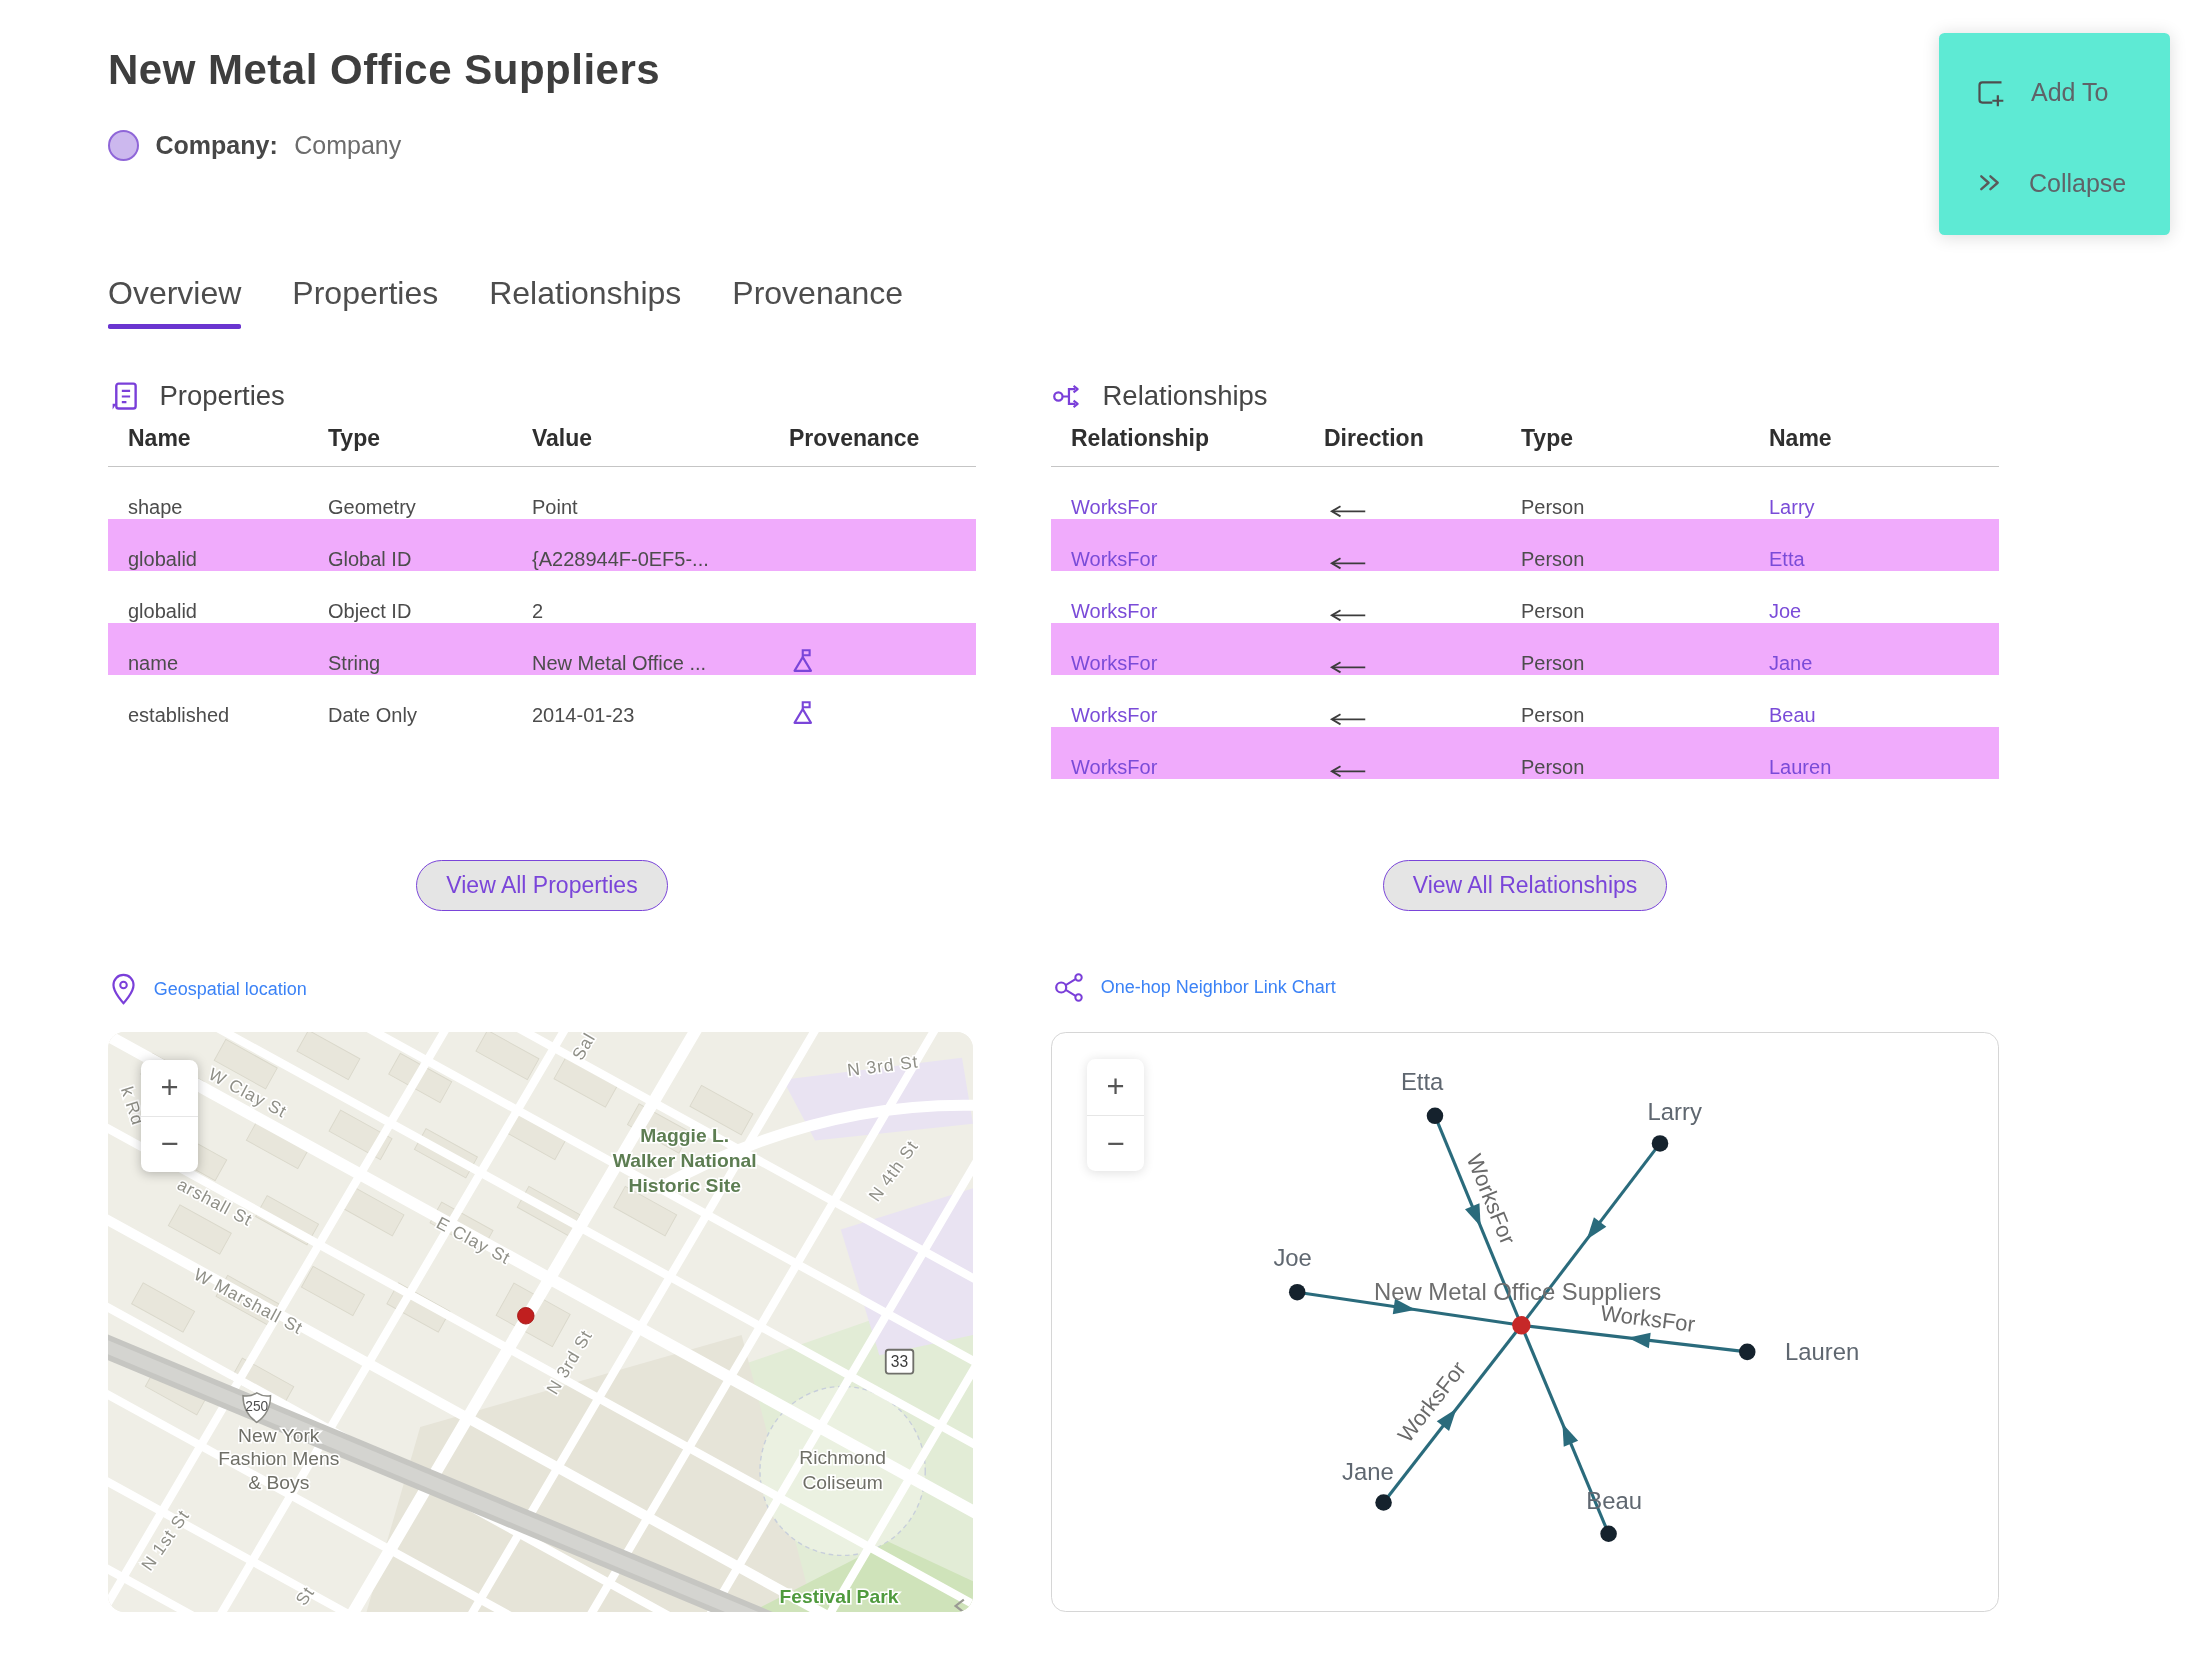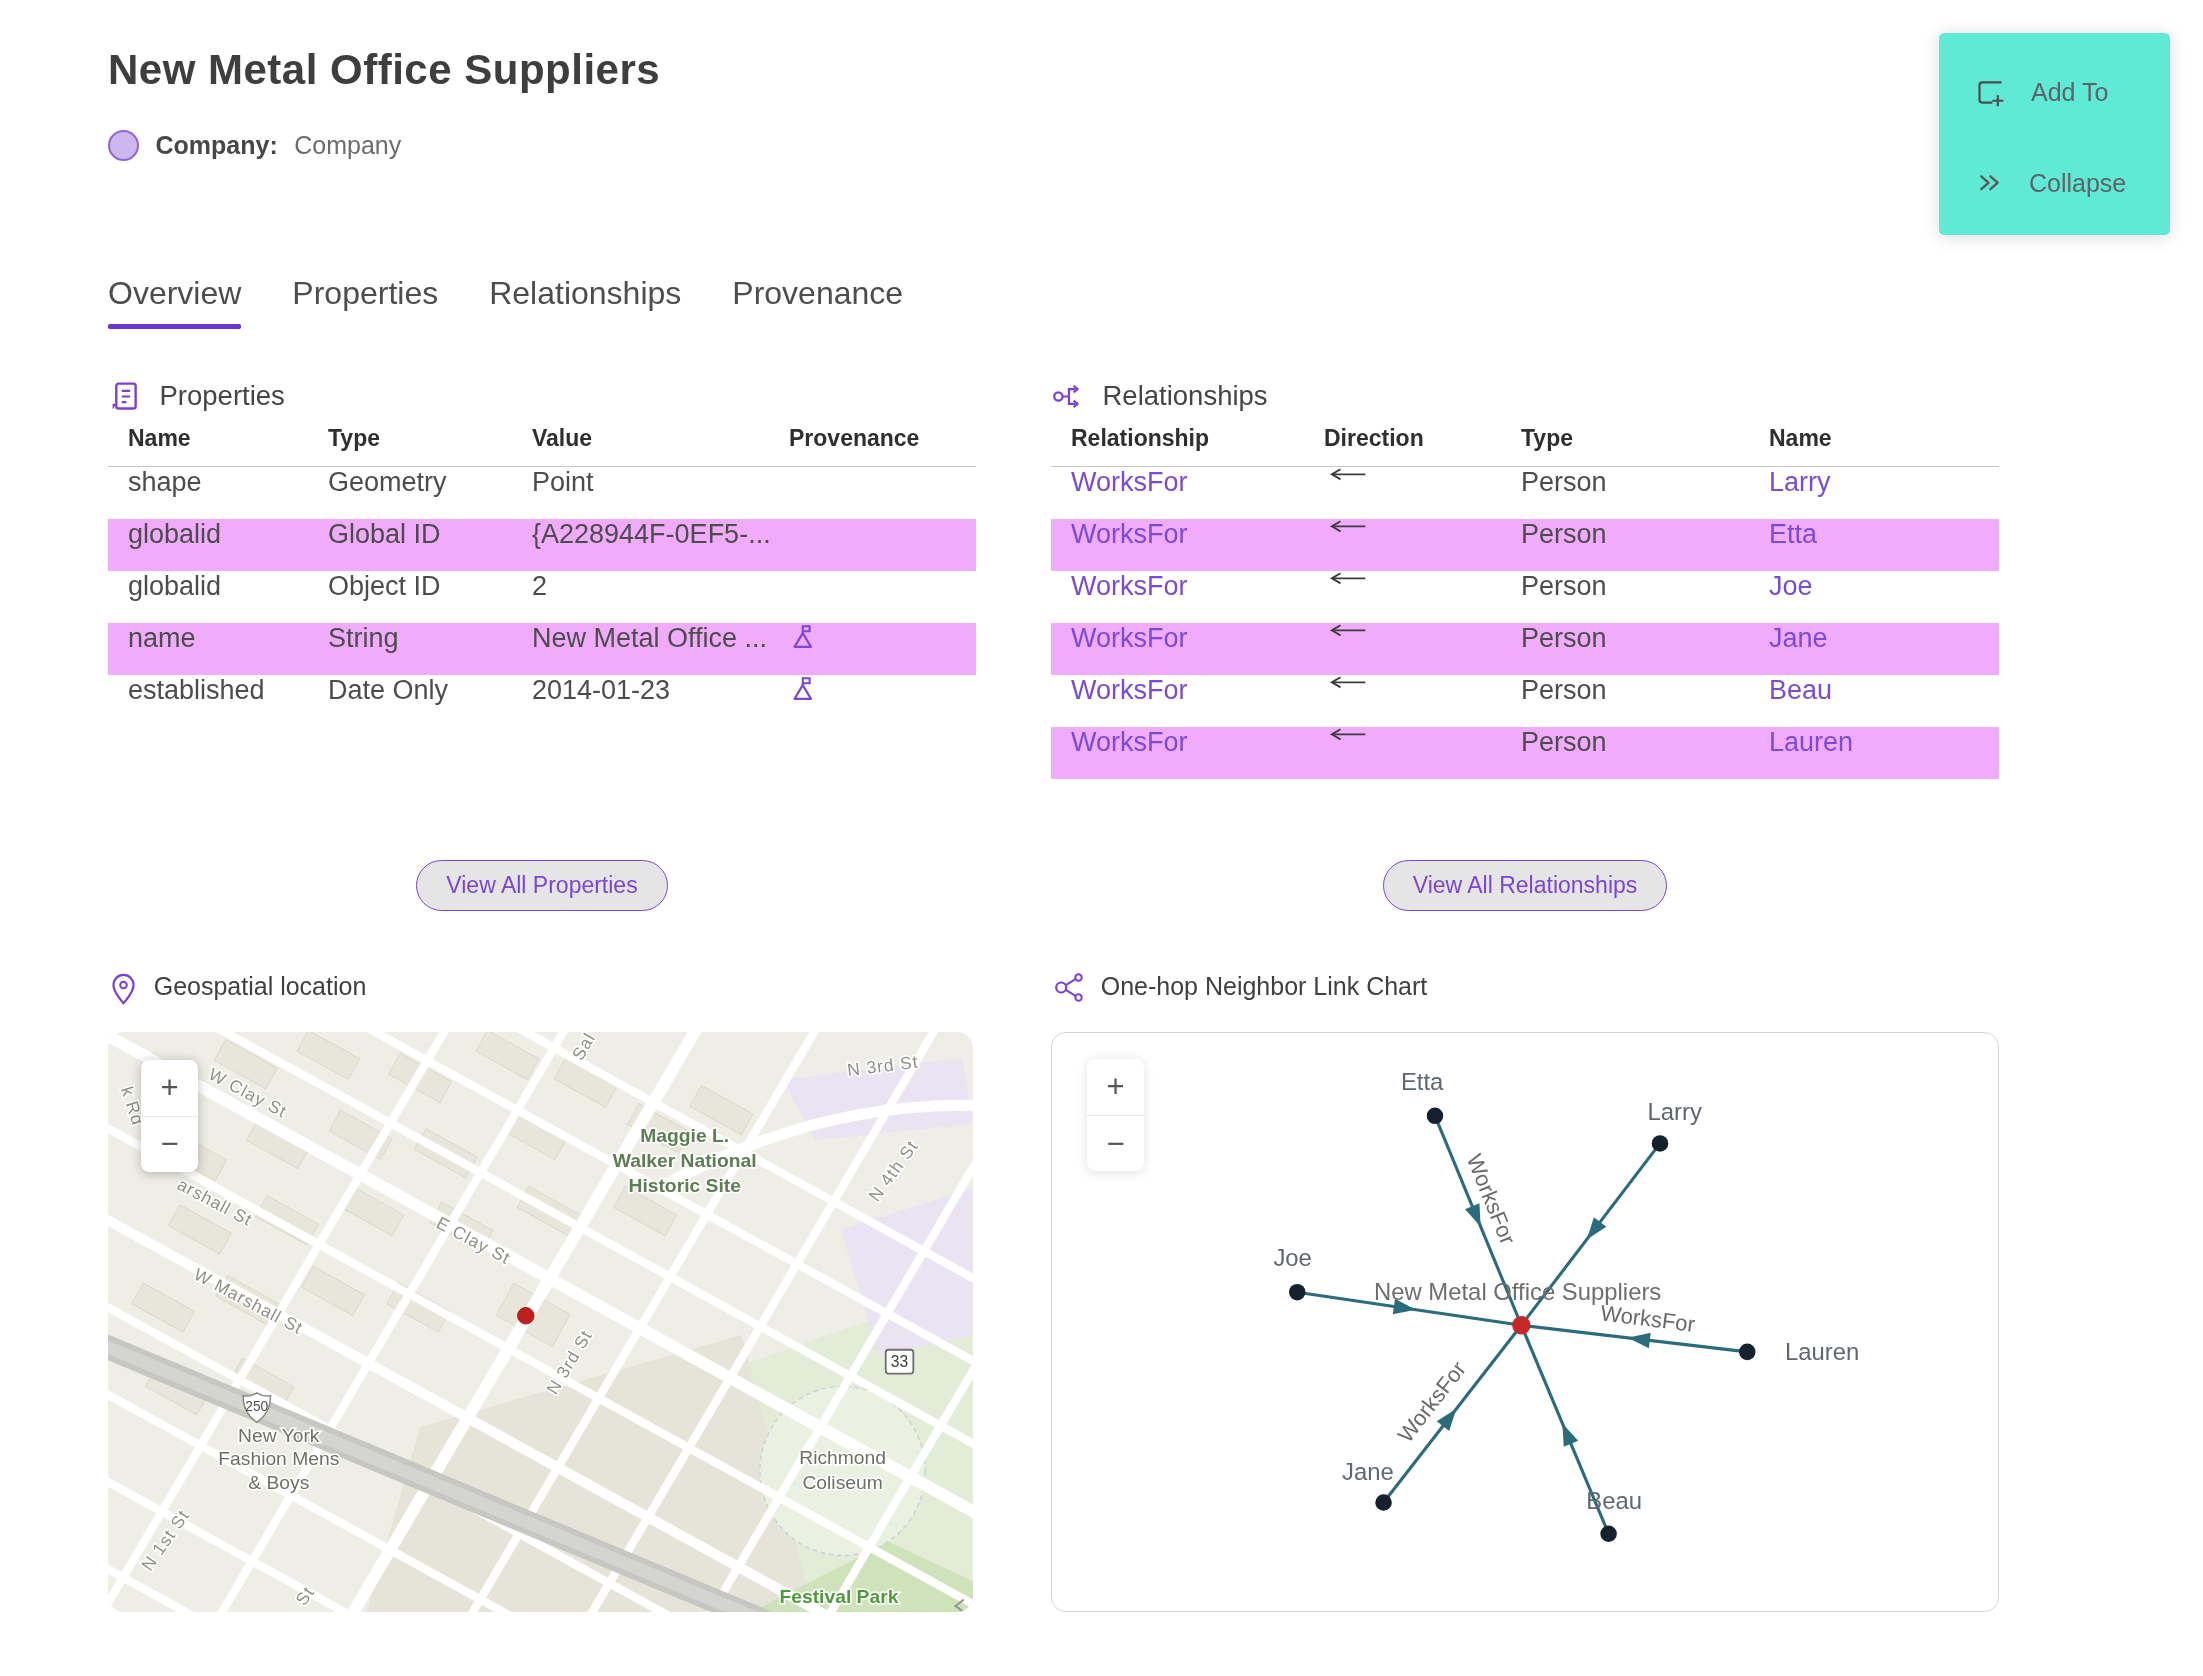--- a/index.html
+++ b/index.html
@@ -19,26 +19,26 @@
   .pi1{top:27.5px;} .pi2{top:118px;}
 
   .tabs{position:absolute;left:108px;top:275px;display:flex;gap:51px;font-size:32px;color:#4d4d4d;}
   .tab{position:relative;padding-bottom:16.5px;cursor:pointer;}
   .tab.active::after{content:"";position:absolute;left:0;right:0;bottom:0;height:4.6px;background:#6a35d0;border-radius:1.8px;}
 
   .col{position:absolute;top:375px;}
   #props-col{left:108px;width:868px;}
   #rels-col{left:1051px;width:948px;}
   .section-head{display:flex;align-items:center;gap:16.5px;font-size:27.5px;color:#454545;height:42px;}
-  .sub-head{position:absolute;top:972px;display:flex;align-items:flex-start;gap:14.7px;font-size:25px;color:#404040;}
+  .sub-head{position:absolute;top:972px;display:flex;align-items:center;gap:14.7px;font-size:18px;color:#3b82f6;}
   #geo-head{left:108px;} #chart-head{left:1051px;}
 
   .tbl{margin-top:8px;}
   .tbl-header{display:flex;font-weight:700;font-size:23px;color:#2f2f2f;padding-bottom:13.8px;border-bottom:0.9px solid #c5c5c5;}
-  .tbl-row{display:flex;align-items:flex-start;height:52px;font-size:27px;color:#4c4c4c;}
+  .tbl-row{display:flex;align-items:flex-end;height:52px;font-size:20px;color:#4c4c4c;}
   .tbl-row.shaded{background:#f0abfc;}
   .cell{box-sizing:border-box;padding-left:20px;white-space:nowrap;overflow:hidden;display:flex;align-items:center;}
   #props-col .c0{width:200px;} #props-col .c1{width:204px;} #props-col .c2{width:257px;} #props-col .c3{width:207px;}
   #rels-col  .c0{width:253px;} #rels-col  .c1{width:197px;} #rels-col  .c2{width:248px;} #rels-col  .c3{width:250px;}
   .link{color:#7a4bd8;}
 
   .btn-row{position:absolute;top:485px;width:100%;text-align:center;}
   .pill-btn{font-family:inherit;font-size:23px;color:#7a45d9;background:#e5e5e5;border:1.8px solid #7a45d9;border-radius:917px;padding:11px 29px;cursor:pointer;}
 
   .map-panel{position:absolute;left:108px;top:1032px;width:865px;height:580px;border-radius:16.5px;overflow:hidden;background:#efeee6;}

